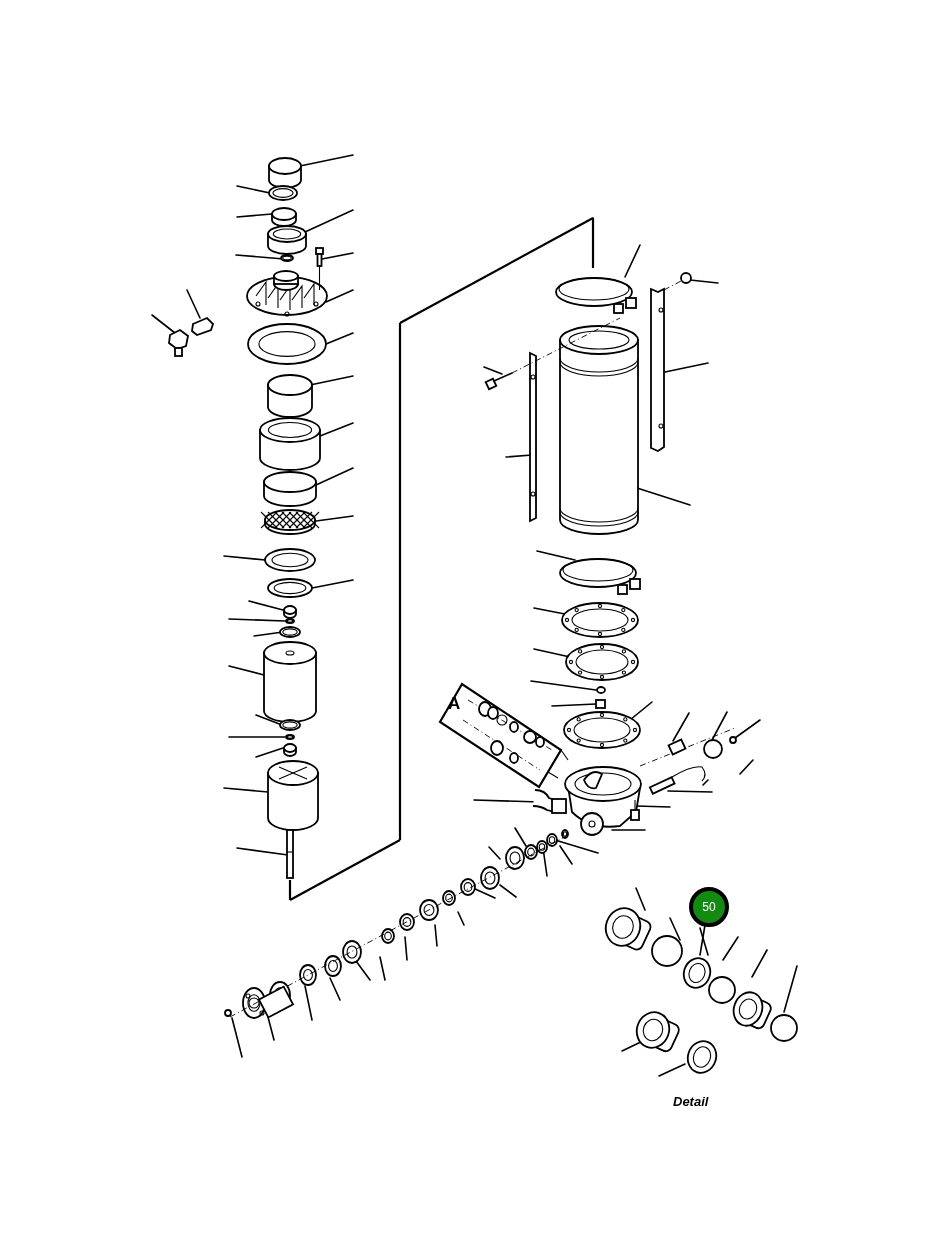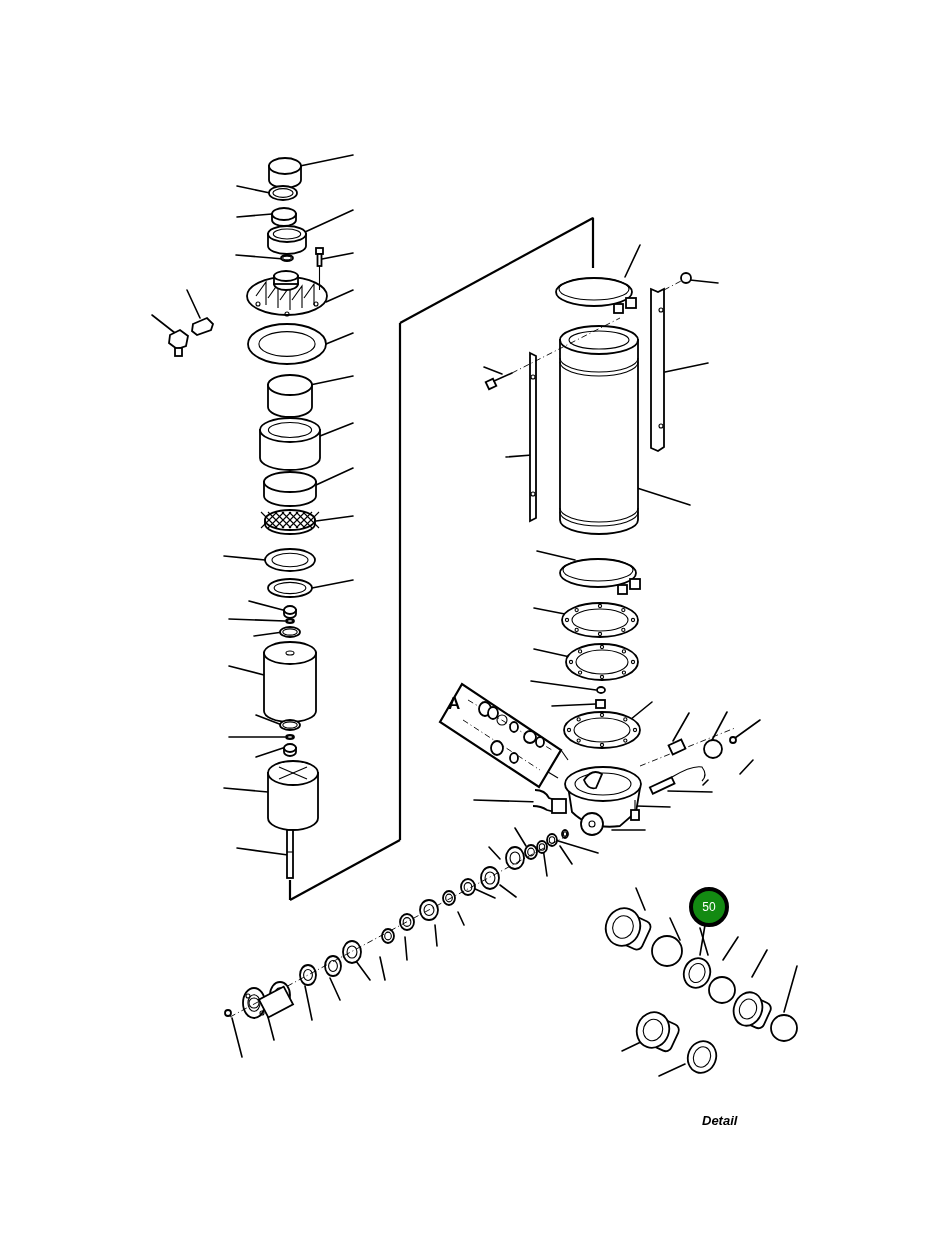--- a/index.html
+++ b/index.html
@@ -425,14 +425,14 @@
       </g>
 
     <g class="callout">
       <circle id="c50-ring" cx="709" cy="907" r="18" fill="#138a12" stroke="#000000" stroke-width="4"></circle>
       <text id="c50-text" text-anchor="middle" font-size="12" x="709" y="911" fill="#ffffff">50</text>
     </g>
     <line class="ln" x1="705" y1="925" x2="700" y2="955"></line>
   </svg>
 
   <div class="view-label" style="left:448px; top:694px;">A</div>
-  <div class="detail-label" style="left:702px; top:1094px;margin-top:19px;">Detail</div>
+  <div class="detail-label" style="left:673px; top:1094px;">Detail</div>
 </div>
 
 </body></html>

